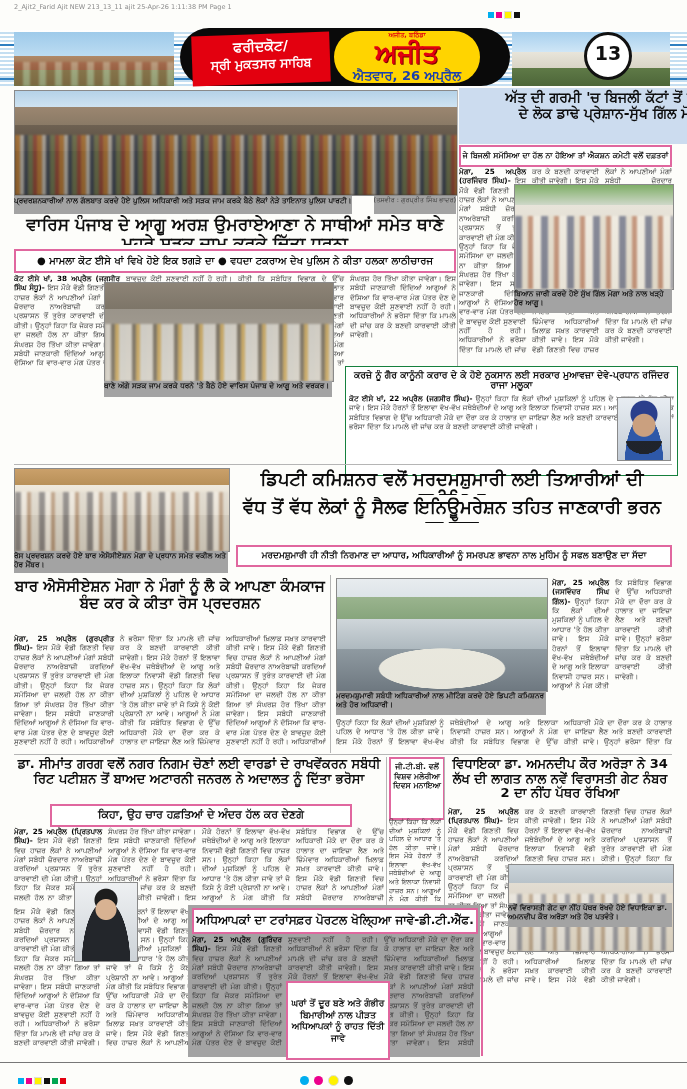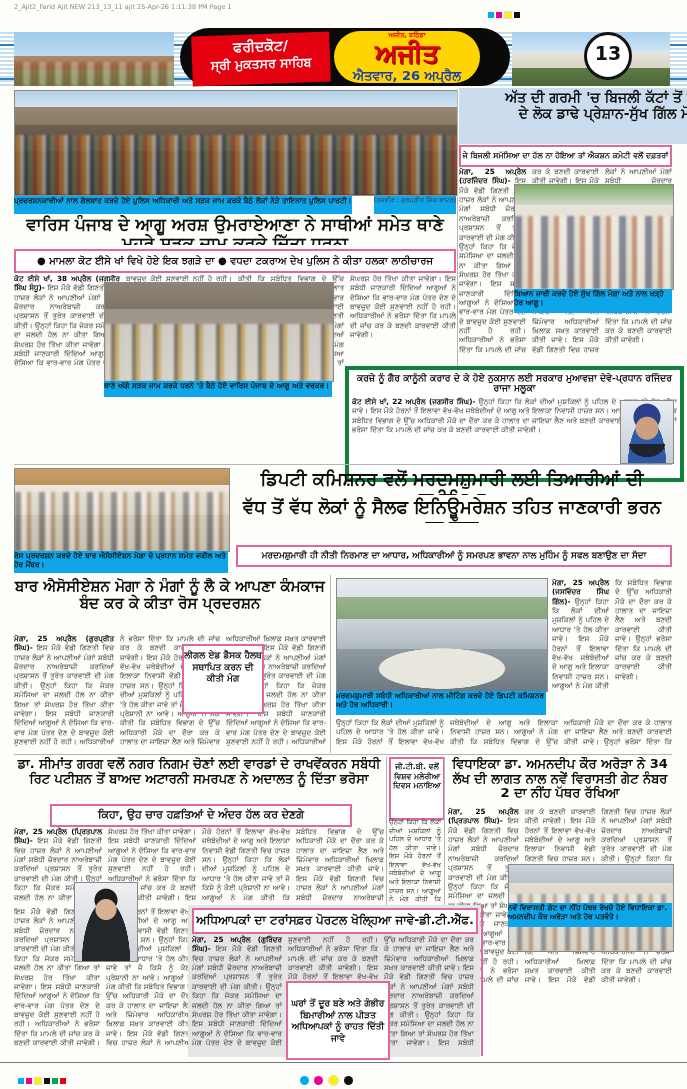--- a/index.html
+++ b/index.html
@@ -44,26 +44,26 @@
   .ph-tmplR{background:linear-gradient(180deg,#a8d0ee 0,#cfe6f6 20px,#e8e5da 20px,#d8d4c6 36px,#5f7a47 36px,#4d6639 100%);border:none;}
   .ph-tmplR:after{height:60%;background:radial-gradient(circle at 70% 10%,rgba(255,255,255,.95) 0 9px,rgba(0,0,0,0) 10px);filter:none;}
   
   .hl{font-weight:bold;color:#0d0d0d;text-align:center;line-height:1.12;overflow:hidden;}
   .pinkbox{border:2px solid #e0679f;background:#fff;color:#0d0d0d;font-weight:bold;text-align:center;overflow:hidden;}
   .bodytxt{font-size:7.2px;line-height:1.3;text-align:justify;color:#2a2a2a;overflow:hidden;}
   .cols2{column-count:2;column-gap:6px;}
   .cols3{column-count:3;column-gap:6px;}
   .cols4{column-count:4;column-gap:6px;}
   .dl{font-weight:bold;color:#000;}
-  .cap{font-size:7.3px;font-weight:bold;color:#111;background:#0ea5e9;line-height:1.25;overflow:hidden;}
+  .cap{font-size:7.3px;font-weight:bold;color:#111;background:#a3a3a3;line-height:1.25;overflow:hidden;}
   .credit{font-weight:normal;font-size:6.5px;color:#333;}
   .vline{background:#b5b5b5;width:1px;}
   .hline{background:#b5b5b5;height:1px;}
   .pline{background:#e0679f;width:2px;}
-  .boxart{border:4px solid #15803d;background:#fff;overflow:hidden;}
+  .boxart{border:1px solid #15803d;background:#fff;overflow:hidden;}
   .powerhl{background:#ccdcef;padding-left:46px;}
   .footrule{background:#777;height:1px;}
   .dot{display:inline-block;width:9px;height:9px;border-radius:50%;margin-right:5px;vertical-align:middle;}
 </style>
 </head>
 <body>
 
 <div class="page">
 
   <div class="abs prod" style="left:14px;top:3px;width:470px;height:11px;">2_Ajit2_Farid Ajit NEW 213_13_11 ajit   25-Apr-26   1:11:38 PM   Page 1</div>
@@ -133,33 +133,32 @@
   <div class="abs hl" style="left:232px;top:497px;width:440px;height:26px;font-size:18px;">ਵੱਧ ਤੋਂ ਵੱਧ ਲੋਕਾਂ ਨੂੰ ਸੈਲਫ ਇਨਿਊਮਰੇਸ਼ਨ ਤਹਿਤ ਜਾਣਕਾਰੀ ਭਰਨ ਦਾ ਸੱਦਾ</div>
   <div class="abs pinkbox" style="left:236px;top:545px;width:432px;height:18px;font-size:8.8px;line-height:17px;">ਮਰਦਮਸ਼ੁਮਾਰੀ ਹੀ ਨੀਤੀ ਨਿਰਮਾਣ ਦਾ ਆਧਾਰ, ਅਧਿਕਾਰੀਆਂ ਨੂੰ ਸਮਰਪਣ ਭਾਵਨਾ ਨਾਲ ਮੁਹਿੰਮ ਨੂੰ ਸਫਲ ਬਣਾਉਣ ਦਾ ਸੱਦਾ</div>
 
   <div class="abs vline" style="left:330px;top:575px;height:178px;"></div>
 
   <div class="abs hl" style="left:14px;top:578px;width:312px;height:52px;font-size:15px;">ਬਾਰ ਐਸੋਸੀਏਸ਼ਨ ਮੋਗਾ ਨੇ ਮੰਗਾਂ ਨੂੰ ਲੈ ਕੇ ਆਪਣਾ ਕੰਮਕਾਜ ਬੰਦ ਕਰ ਕੇ ਕੀਤਾ ਰੋਸ ਪ੍ਰਦਰਸ਼ਨ</div>
   <div class="abs bodytxt cols3" style="left:14px;top:634px;width:312px;height:118px;">
     <span class="dl">ਮੋਗਾ, 25 ਅਪ੍ਰੈਲ (ਗੁਰਪ੍ਰੀਤ ਸਿੰਘ)-</span>
     <span>ਇਸ ਮੌਕੇ ਵੱਡੀ ਗਿਣਤੀ ਵਿਚ ਹਾਜ਼ਰ ਲੋਕਾਂ ਨੇ ਆਪਣੀਆਂ ਮੰਗਾਂ ਸਬੰਧੀ ਜ਼ੋਰਦਾਰ ਨਾਅਰੇਬਾਜ਼ੀ ਕਰਦਿਆਂ ਪ੍ਰਸ਼ਾਸਨ ਤੋਂ ਤੁਰੰਤ ਕਾਰਵਾਈ ਦੀ ਮੰਗ ਕੀਤੀ। ਉਨ੍ਹਾਂ ਕਿਹਾ ਕਿ ਜੇਕਰ ਸਮੱਸਿਆ ਦਾ ਜਲਦੀ ਹੱਲ ਨਾ ਕੀਤਾ ਗਿਆ ਤਾਂ ਸੰਘਰਸ਼ ਹੋਰ ਤਿੱਖਾ ਕੀਤਾ ਜਾਵੇਗਾ। ਇਸ ਸਬੰਧੀ ਜਾਣਕਾਰੀ ਦਿੰਦਿਆਂ ਆਗੂਆਂ ਨੇ ਦੱਸਿਆ ਕਿ ਵਾਰ-ਵਾਰ ਮੰਗ ਪੱਤਰ ਦੇਣ ਦੇ ਬਾਵਜੂਦ ਕੋਈ ਸੁਣਵਾਈ ਨਹੀਂ ਹੋ ਰਹੀ। ਅਧਿਕਾਰੀਆਂ ਨੇ ਭਰੋਸਾ ਦਿੱਤਾ ਕਿ ਮਾਮਲੇ ਦੀ ਜਾਂਚ ਕਰ ਕੇ ਬਣਦੀ ਕਾਰਵਾਈ ਕੀਤੀ ਜਾਵੇਗੀ। ਇਸ ਮੌਕੇ ਹੋਰਨਾਂ ਤੋਂ ਇਲਾਵਾ ਵੱਖ-ਵੱਖ ਜਥੇਬੰਦੀਆਂ ਦੇ ਆਗੂ ਅਤੇ ਇਲਾਕਾ ਨਿਵਾਸੀ ਵੱਡੀ ਗਿਣਤੀ ਵਿਚ ਹਾਜ਼ਰ ਸਨ। ਉਨ੍ਹਾਂ ਕਿਹਾ ਕਿ ਲੋਕਾਂ ਦੀਆਂ ਮੁਸ਼ਕਿਲਾਂ ਨੂੰ ਪਹਿਲ ਦੇ ਆਧਾਰ 'ਤੇ ਹੱਲ ਕੀਤਾ ਜਾਵੇ ਤਾਂ ਜੋ ਕਿਸੇ ਨੂੰ ਕੋਈ ਪ੍ਰੇਸ਼ਾਨੀ ਨਾ ਆਵੇ। ਆਗੂਆਂ ਨੇ ਮੰਗ ਕੀਤੀ ਕਿ ਸਬੰਧਿਤ ਵਿਭਾਗ ਦੇ ਉੱਚ ਅਧਿਕਾਰੀ ਮੌਕੇ ਦਾ ਦੌਰਾ ਕਰ ਕੇ ਹਾਲਾਤ ਦਾ ਜਾਇਜ਼ਾ ਲੈਣ ਅਤੇ ਜ਼ਿੰਮੇਵਾਰ ਅਧਿਕਾਰੀਆਂ ਖ਼ਿਲਾਫ਼ ਸਖ਼ਤ ਕਾਰਵਾਈ ਕੀਤੀ ਜਾਵੇ। ਇਸ ਮੌਕੇ ਵੱਡੀ ਗਿਣਤੀ ਵਿਚ ਹਾਜ਼ਰ ਲੋਕਾਂ ਨੇ ਆਪਣੀਆਂ ਮੰਗਾਂ ਸਬੰਧੀ ਜ਼ੋਰਦਾਰ ਨਾਅਰੇਬਾਜ਼ੀ ਕਰਦਿਆਂ ਪ੍ਰਸ਼ਾਸਨ ਤੋਂ ਤੁਰੰਤ ਕਾਰਵਾਈ ਦੀ ਮੰਗ ਕੀਤੀ। ਉਨ੍ਹਾਂ ਕਿਹਾ ਕਿ ਜੇਕਰ ਸਮੱਸਿਆ ਦਾ ਜਲਦੀ ਹੱਲ ਨਾ ਕੀਤਾ ਗਿਆ ਤਾਂ ਸੰਘਰਸ਼ ਹੋਰ ਤਿੱਖਾ ਕੀਤਾ ਜਾਵੇਗਾ। ਇਸ ਸਬੰਧੀ ਜਾਣਕਾਰੀ ਦਿੰਦਿਆਂ ਆਗੂਆਂ ਨੇ ਦੱਸਿਆ ਕਿ ਵਾਰ-ਵਾਰ ਮੰਗ ਪੱਤਰ ਦੇਣ ਦੇ ਬਾਵਜੂਦ ਕੋਈ ਸੁਣਵਾਈ ਨਹੀਂ ਹੋ ਰਹੀ। ਅਧਿਕਾਰੀਆਂ ਨੇ ਭਰੋਸਾ ਦਿੱਤਾ ਕਿ ਮਾਮਲੇ ਦੀ ਜਾਂਚ ਕਰ ਕੇ ਬਣਦੀ ਕਾਰਵਾਈ ਕੀਤੀ ਜਾਵੇਗੀ।</span>
   </div>
-  <div class="abs pinkbox" style="left:182px;top:644px;width:78px;height:62px;font-size:9px;line-height:1.3;padding-top:4px;">ਲੀਗਲ ਏਡ ਡੈਸਕ ਹੈਲਥ ਸਥਾਪਿਤ ਕਰਨ ਦੀ ਕੀਤੀ ਮੰਗ</div>
 
   <div class="abs ph ph-meeting" style="left:336px;top:578px;width:210px;height:112px;"></div>
   <div class="abs cap" style="left:336px;top:691px;width:210px;height:24px;">ਮਰਦਮਸ਼ੁਮਾਰੀ ਸਬੰਧੀ ਅਧਿਕਾਰੀਆਂ ਨਾਲ ਮੀਟਿੰਗ ਕਰਦੇ ਹੋਏ ਡਿਪਟੀ ਕਮਿਸ਼ਨਰ ਅਤੇ ਹੋਰ ਅਧਿਕਾਰੀ।</div>
   <div class="abs bodytxt cols2" style="left:552px;top:578px;width:120px;height:136px;">
     <span class="dl">ਮੋਗਾ, 25 ਅਪ੍ਰੈਲ (ਜਸਵਿੰਦਰ ਸਿੰਘ ਗਿੱਲ)-</span>
     <span>ਉਨ੍ਹਾਂ ਕਿਹਾ ਕਿ ਲੋਕਾਂ ਦੀਆਂ ਮੁਸ਼ਕਿਲਾਂ ਨੂੰ ਪਹਿਲ ਦੇ ਆਧਾਰ 'ਤੇ ਹੱਲ ਕੀਤਾ ਜਾਵੇ। ਇਸ ਮੌਕੇ ਹੋਰਨਾਂ ਤੋਂ ਇਲਾਵਾ ਵੱਖ-ਵੱਖ ਜਥੇਬੰਦੀਆਂ ਦੇ ਆਗੂ ਅਤੇ ਇਲਾਕਾ ਨਿਵਾਸੀ ਹਾਜ਼ਰ ਸਨ। ਆਗੂਆਂ ਨੇ ਮੰਗ ਕੀਤੀ ਕਿ ਸਬੰਧਿਤ ਵਿਭਾਗ ਦੇ ਉੱਚ ਅਧਿਕਾਰੀ ਮੌਕੇ ਦਾ ਦੌਰਾ ਕਰ ਕੇ ਹਾਲਾਤ ਦਾ ਜਾਇਜ਼ਾ ਲੈਣ ਅਤੇ ਬਣਦੀ ਕਾਰਵਾਈ ਕੀਤੀ ਜਾਵੇ। ਉਨ੍ਹਾਂ ਭਰੋਸਾ ਦਿੱਤਾ ਕਿ ਮਾਮਲੇ ਦੀ ਜਾਂਚ ਕਰ ਕੇ ਬਣਦੀ ਕਾਰਵਾਈ ਕੀਤੀ ਜਾਵੇਗੀ।</span>
   </div>
   <div class="abs bodytxt cols3" style="left:336px;top:718px;width:336px;height:34px;">ਉਨ੍ਹਾਂ ਕਿਹਾ ਕਿ ਲੋਕਾਂ ਦੀਆਂ ਮੁਸ਼ਕਿਲਾਂ ਨੂੰ ਪਹਿਲ ਦੇ ਆਧਾਰ 'ਤੇ ਹੱਲ ਕੀਤਾ ਜਾਵੇ। ਇਸ ਮੌਕੇ ਹੋਰਨਾਂ ਤੋਂ ਇਲਾਵਾ ਵੱਖ-ਵੱਖ ਜਥੇਬੰਦੀਆਂ ਦੇ ਆਗੂ ਅਤੇ ਇਲਾਕਾ ਨਿਵਾਸੀ ਹਾਜ਼ਰ ਸਨ। ਆਗੂਆਂ ਨੇ ਮੰਗ ਕੀਤੀ ਕਿ ਸਬੰਧਿਤ ਵਿਭਾਗ ਦੇ ਉੱਚ ਅਧਿਕਾਰੀ ਮੌਕੇ ਦਾ ਦੌਰਾ ਕਰ ਕੇ ਹਾਲਾਤ ਦਾ ਜਾਇਜ਼ਾ ਲੈਣ ਅਤੇ ਬਣਦੀ ਕਾਰਵਾਈ ਕੀਤੀ ਜਾਵੇ। ਉਨ੍ਹਾਂ ਭਰੋਸਾ ਦਿੱਤਾ ਕਿ ਮਾਮਲੇ ਦੀ ਜਾਂਚ ਕਰ ਕੇ ਬਣਦੀ ਕਾਰਵਾਈ ਕੀਤੀ ਜਾਵੇਗੀ।</div>
 
   <div class="abs hline" style="left:14px;top:754px;width:658px;"></div>
 
-  <div class="abs hl" style="left:14px;top:757px;width:370px;height:44px;font-size:13px;">ਡਾ. ਸੀਮਾਂਤ ਗਰਗ ਵਲੋਂ ਨਗਰ ਨਿਗਮ ਚੋਣਾਂ ਲਈ ਵਾਰਡਾਂ ਦੇ ਰਾਖਵੇਂਕਰਨ ਸਬੰਧੀ ਰਿਟ ਪਟੀਸ਼ਨ ਤੋਂ ਬਾਅਦ ਅਟਾਰਨੀ ਸਮਰਪਣ ਨੇ ਅਦਾਲਤ ਨੂੰ ਦਿੱਤਾ ਭਰੋਸਾ</div>
+  <div class="abs hl" style="left:14px;top:757px;width:370px;height:44px;font-size:13px;">ਡਾ. ਸੀਮਾਂਤ ਗਰਗ ਵਲੋਂ ਨਗਰ ਨਿਗਮ ਚੋਣਾਂ ਲਈ ਵਾਰਡਾਂ ਦੇ ਰਾਖਵੇਂਕਰਨ ਸਬੰਧੀ ਰਿਟ ਪਟੀਸ਼ਨ ਤੋਂ ਬਾਅਦ ਅਟਾਰਨੀ ਜਨਰਲ ਨੇ ਅਦਾਲਤ ਨੂੰ ਦਿੱਤਾ ਭਰੋਸਾ</div>
   <div class="abs pinkbox" style="left:50px;top:804px;width:298px;height:19px;font-size:11px;line-height:18px;">ਕਿਹਾ, ਉਹ ਚਾਰ ਹਫ਼ਤਿਆਂ ਦੇ ਅੰਦਰ ਹੱਲ ਕਰ ਦੇਣਗੇ</div>
   <div class="abs bodytxt cols4" style="left:14px;top:827px;width:370px;height:76px;">
     <span class="dl">ਮੋਗਾ, 25 ਅਪ੍ਰੈਲ (ਪ੍ਰਿਤਪਾਲ ਸਿੰਘ)-</span>
     <span>ਇਸ ਮੌਕੇ ਵੱਡੀ ਗਿਣਤੀ ਵਿਚ ਹਾਜ਼ਰ ਲੋਕਾਂ ਨੇ ਆਪਣੀਆਂ ਮੰਗਾਂ ਸਬੰਧੀ ਜ਼ੋਰਦਾਰ ਨਾਅਰੇਬਾਜ਼ੀ ਕਰਦਿਆਂ ਪ੍ਰਸ਼ਾਸਨ ਤੋਂ ਤੁਰੰਤ ਕਾਰਵਾਈ ਦੀ ਮੰਗ ਕੀਤੀ। ਉਨ੍ਹਾਂ ਕਿਹਾ ਕਿ ਜੇਕਰ ਸਮੱਸਿਆ ਦਾ ਜਲਦੀ ਹੱਲ ਨਾ ਕੀਤਾ ਗਿਆ ਤਾਂ ਸੰਘਰਸ਼ ਹੋਰ ਤਿੱਖਾ ਕੀਤਾ ਜਾਵੇਗਾ। ਇਸ ਸਬੰਧੀ ਜਾਣਕਾਰੀ ਦਿੰਦਿਆਂ ਆਗੂਆਂ ਨੇ ਦੱਸਿਆ ਕਿ ਵਾਰ-ਵਾਰ ਮੰਗ ਪੱਤਰ ਦੇਣ ਦੇ ਬਾਵਜੂਦ ਕੋਈ ਸੁਣਵਾਈ ਨਹੀਂ ਹੋ ਰਹੀ। ਅਧਿਕਾਰੀਆਂ ਨੇ ਭਰੋਸਾ ਦਿੱਤਾ ਕਿ ਮਾਮਲੇ ਦੀ ਜਾਂਚ ਕਰ ਕੇ ਬਣਦੀ ਕਾਰਵਾਈ ਕੀਤੀ ਜਾਵੇਗੀ। ਇਸ ਮੌਕੇ ਹੋਰਨਾਂ ਤੋਂ ਇਲਾਵਾ ਵੱਖ-ਵੱਖ ਜਥੇਬੰਦੀਆਂ ਦੇ ਆਗੂ ਅਤੇ ਇਲਾਕਾ ਨਿਵਾਸੀ ਵੱਡੀ ਗਿਣਤੀ ਵਿਚ ਹਾਜ਼ਰ ਸਨ। ਉਨ੍ਹਾਂ ਕਿਹਾ ਕਿ ਲੋਕਾਂ ਦੀਆਂ ਮੁਸ਼ਕਿਲਾਂ ਨੂੰ ਪਹਿਲ ਦੇ ਆਧਾਰ 'ਤੇ ਹੱਲ ਕੀਤਾ ਜਾਵੇ ਤਾਂ ਜੋ ਕਿਸੇ ਨੂੰ ਕੋਈ ਪ੍ਰੇਸ਼ਾਨੀ ਨਾ ਆਵੇ। ਆਗੂਆਂ ਨੇ ਮੰਗ ਕੀਤੀ ਕਿ ਸਬੰਧਿਤ ਵਿਭਾਗ ਦੇ ਉੱਚ ਅਧਿਕਾਰੀ ਮੌਕੇ ਦਾ ਦੌਰਾ ਕਰ ਕੇ ਹਾਲਾਤ ਦਾ ਜਾਇਜ਼ਾ ਲੈਣ ਅਤੇ ਜ਼ਿੰਮੇਵਾਰ ਅਧਿਕਾਰੀਆਂ ਖ਼ਿਲਾਫ਼ ਸਖ਼ਤ ਕਾਰਵਾਈ ਕੀਤੀ ਜਾਵੇ। ਇਸ ਮੌਕੇ ਵੱਡੀ ਗਿਣਤੀ ਵਿਚ ਹਾਜ਼ਰ ਲੋਕਾਂ ਨੇ ਆਪਣੀਆਂ ਮੰਗਾਂ ਸਬੰਧੀ ਜ਼ੋਰਦਾਰ ਨਾਅਰੇਬਾਜ਼ੀ ਕਰਦਿਆਂ ਪ੍ਰਸ਼ਾਸਨ ਤੋਂ ਤੁਰੰਤ ਕਾਰਵਾਈ ਦੀ ਮੰਗ ਕੀਤੀ। ਉਨ੍ਹਾਂ ਕਿਹਾ ਕਿ ਜੇਕਰ ਸਮੱਸਿਆ ਦਾ ਜਲਦੀ ਹੱਲ ਨਾ ਕੀਤਾ ਗਿਆ ਤਾਂ ਸੰਘਰਸ਼ ਹੋਰ ਤਿੱਖਾ ਕੀਤਾ ਜਾਵੇਗਾ। ਇਸ ਸਬੰਧੀ ਜਾਣਕਾਰੀ ਦਿੰਦਿਆਂ ਆਗੂਆਂ ਨੇ ਦੱਸਿਆ ਕਿ ਵਾਰ-ਵਾਰ ਮੰਗ ਪੱਤਰ ਦੇਣ ਦੇ ਬਾਵਜੂਦ ਕੋਈ ਸੁਣਵਾਈ ਨਹੀਂ ਹੋ ਰਹੀ। ਅਧਿਕਾਰੀਆਂ ਨੇ ਭਰੋਸਾ ਦਿੱਤਾ ਕਿ ਮਾਮਲੇ ਦੀ ਜਾਂਚ ਕਰ ਕੇ ਬਣਦੀ ਕਾਰਵਾਈ ਕੀਤੀ ਜਾਵੇਗੀ।</span>
   </div>
   <div class="abs bodytxt cols2" style="left:14px;top:907px;width:178px;height:148px;">ਇਸ ਮੌਕੇ ਵੱਡੀ ਗਿਣਤੀ ਵਿਚ ਹਾਜ਼ਰ ਲੋਕਾਂ ਨੇ ਆਪਣੀਆਂ ਮੰਗਾਂ ਸਬੰਧੀ ਜ਼ੋਰਦਾਰ ਨਾਅਰੇਬਾਜ਼ੀ ਕਰਦਿਆਂ ਪ੍ਰਸ਼ਾਸਨ ਤੋਂ ਤੁਰੰਤ ਕਾਰਵਾਈ ਦੀ ਮੰਗ ਕੀਤੀ। ਉਨ੍ਹਾਂ ਕਿਹਾ ਕਿ ਜੇਕਰ ਸਮੱਸਿਆ ਦਾ ਜਲਦੀ ਹੱਲ ਨਾ ਕੀਤਾ ਗਿਆ ਤਾਂ ਸੰਘਰਸ਼ ਹੋਰ ਤਿੱਖਾ ਕੀਤਾ ਜਾਵੇਗਾ। ਇਸ ਸਬੰਧੀ ਜਾਣਕਾਰੀ ਦਿੰਦਿਆਂ ਆਗੂਆਂ ਨੇ ਦੱਸਿਆ ਕਿ ਵਾਰ-ਵਾਰ ਮੰਗ ਪੱਤਰ ਦੇਣ ਦੇ ਬਾਵਜੂਦ ਕੋਈ ਸੁਣਵਾਈ ਨਹੀਂ ਹੋ ਰਹੀ। ਅਧਿਕਾਰੀਆਂ ਨੇ ਭਰੋਸਾ ਦਿੱਤਾ ਕਿ ਮਾਮਲੇ ਦੀ ਜਾਂਚ ਕਰ ਕੇ ਬਣਦੀ ਕਾਰਵਾਈ ਕੀਤੀ ਜਾਵੇਗੀ। ਇਸ ਮੌਕੇ ਹੋਰਨਾਂ ਤੋਂ ਇਲਾਵਾ ਵੱਖ-ਵੱਖ ਜਥੇਬੰਦੀਆਂ ਦੇ ਆਗੂ ਅਤੇ ਇਲਾਕਾ ਨਿਵਾਸੀ ਵੱਡੀ ਗਿਣਤੀ ਵਿਚ ਹਾਜ਼ਰ ਸਨ। ਉਨ੍ਹਾਂ ਕਿਹਾ ਕਿ ਲੋਕਾਂ ਦੀਆਂ ਮੁਸ਼ਕਿਲਾਂ ਨੂੰ ਪਹਿਲ ਦੇ ਆਧਾਰ 'ਤੇ ਹੱਲ ਕੀਤਾ ਜਾਵੇ ਤਾਂ ਜੋ ਕਿਸੇ ਨੂੰ ਕੋਈ ਪ੍ਰੇਸ਼ਾਨੀ ਨਾ ਆਵੇ। ਆਗੂਆਂ ਨੇ ਮੰਗ ਕੀਤੀ ਕਿ ਸਬੰਧਿਤ ਵਿਭਾਗ ਦੇ ਉੱਚ ਅਧਿਕਾਰੀ ਮੌਕੇ ਦਾ ਦੌਰਾ ਕਰ ਕੇ ਹਾਲਾਤ ਦਾ ਜਾਇਜ਼ਾ ਲੈਣ ਅਤੇ ਜ਼ਿੰਮੇਵਾਰ ਅਧਿਕਾਰੀਆਂ ਖ਼ਿਲਾਫ਼ ਸਖ਼ਤ ਕਾਰਵਾਈ ਕੀਤੀ ਜਾਵੇ। ਇਸ ਮੌਕੇ ਵੱਡੀ ਗਿਣਤੀ ਵਿਚ ਹਾਜ਼ਰ ਲੋਕਾਂ ਨੇ ਆਪਣੀਆਂ ਮੰਗਾਂ ਸਬੰਧੀ ਜ਼ੋਰਦਾਰ ਨਾਅਰੇਬਾਜ਼ੀ ਕਰਦਿਆਂ ਪ੍ਰਸ਼ਾਸਨ ਤੋਂ ਤੁਰੰਤ ਕਾਰਵਾਈ ਦੀ ਮੰਗ ਕੀਤੀ। ਉਨ੍ਹਾਂ ਕਿਹਾ ਕਿ ਜੇਕਰ ਸਮੱਸਿਆ ਦਾ ਜਲਦੀ ਹੱਲ ਨਾ ਕੀਤਾ ਗਿਆ ਤਾਂ ਸੰਘਰਸ਼ ਹੋਰ ਤਿੱਖਾ ਕੀਤਾ ਜਾਵੇਗਾ। ਇਸ ਸਬੰਧੀ ਜਾਣਕਾਰੀ ਦਿੰਦਿਆਂ ਆਗੂਆਂ ਨੇ ਦੱਸਿਆ ਕਿ ਵਾਰ-ਵਾਰ ਮੰਗ ਪੱਤਰ ਦੇਣ ਦੇ ਬਾਵਜੂਦ ਕੋਈ ਸੁਣਵਾਈ ਨਹੀਂ ਹੋ ਰਹੀ। ਅਧਿਕਾਰੀਆਂ ਨੇ ਭਰੋਸਾ ਦਿੱਤਾ ਕਿ ਮਾਮਲੇ ਦੀ ਜਾਂਚ ਕਰ ਕੇ ਬਣਦੀ ਕਾਰਵਾਈ ਕੀਤੀ ਜਾਵੇਗੀ।</div>
   <div class="abs ph ph-suit" style="left:74px;top:882px;width:62px;height:78px;"></div>
 
   <div class="abs vline" style="left:386px;top:757px;height:148px;"></div>
 
@@ -169,21 +168,21 @@
   <div class="abs vline" style="left:444px;top:757px;height:300px;"></div>
 
   <div class="abs hl" style="left:448px;top:757px;width:224px;height:46px;font-size:13px;">ਵਿਧਾਇਕਾ ਡਾ. ਅਮਨਦੀਪ ਕੌਰ ਅਰੋੜਾ ਨੇ 34 ਲੱਖ ਦੀ ਲਾਗਤ ਨਾਲ ਨਵੇਂ ਵਿਰਾਸਤੀ ਗੇਟ ਨੰਬਰ 2 ਦਾ ਨੀਂਹ ਪੱਥਰ ਰੱਖਿਆ</div>
   <div class="abs bodytxt cols3" style="left:448px;top:807px;width:224px;height:250px;">
     <span class="dl">ਮੋਗਾ, 25 ਅਪ੍ਰੈਲ (ਪ੍ਰਿਤਪਾਲ ਸਿੰਘ)-</span>
     <span>ਇਸ ਮੌਕੇ ਵੱਡੀ ਗਿਣਤੀ ਵਿਚ ਹਾਜ਼ਰ ਲੋਕਾਂ ਨੇ ਆਪਣੀਆਂ ਮੰਗਾਂ ਸਬੰਧੀ ਜ਼ੋਰਦਾਰ ਨਾਅਰੇਬਾਜ਼ੀ ਕਰਦਿਆਂ ਪ੍ਰਸ਼ਾਸਨ ਤੋਂ ਤੁਰੰਤ ਕਾਰਵਾਈ ਦੀ ਮੰਗ ਕੀਤੀ। ਉਨ੍ਹਾਂ ਕਿਹਾ ਕਿ ਜੇਕਰ ਸਮੱਸਿਆ ਦਾ ਜਲਦੀ ਹੱਲ ਨਾ ਕੀਤਾ ਗਿਆ ਤਾਂ ਸੰਘਰਸ਼ ਹੋਰ ਤਿੱਖਾ ਕੀਤਾ ਜਾਵੇਗਾ। ਇਸ ਸਬੰਧੀ ਜਾਣਕਾਰੀ ਦਿੰਦਿਆਂ ਆਗੂਆਂ ਨੇ ਦੱਸਿਆ ਕਿ ਵਾਰ-ਵਾਰ ਮੰਗ ਪੱਤਰ ਦੇਣ ਦੇ ਬਾਵਜੂਦ ਕੋਈ ਸੁਣਵਾਈ ਨਹੀਂ ਹੋ ਰਹੀ। ਅਧਿਕਾਰੀਆਂ ਨੇ ਭਰੋਸਾ ਦਿੱਤਾ ਕਿ ਮਾਮਲੇ ਦੀ ਜਾਂਚ ਕਰ ਕੇ ਬਣਦੀ ਕਾਰਵਾਈ ਕੀਤੀ ਜਾਵੇਗੀ। ਇਸ ਮੌਕੇ ਹੋਰਨਾਂ ਤੋਂ ਇਲਾਵਾ ਵੱਖ-ਵੱਖ ਜਥੇਬੰਦੀਆਂ ਦੇ ਆਗੂ ਅਤੇ ਇਲਾਕਾ ਨਿਵਾਸੀ ਵੱਡੀ ਗਿਣਤੀ ਵਿਚ ਹਾਜ਼ਰ ਸਨ। ਉਨ੍ਹਾਂ ਕਿਹਾ ਕਿ ਲੋਕਾਂ ਦੀਆਂ ਮੁਸ਼ਕਿਲਾਂ ਨੂੰ ਪਹਿਲ ਦੇ ਆਧਾਰ 'ਤੇ ਹੱਲ ਕੀਤਾ ਜਾਵੇ ਤਾਂ ਜੋ ਕਿਸੇ ਨੂੰ ਕੋਈ ਪ੍ਰੇਸ਼ਾਨੀ ਨਾ ਆਵੇ। ਆਗੂਆਂ ਨੇ ਮੰਗ ਕੀਤੀ ਕਿ ਸਬੰਧਿਤ ਵਿਭਾਗ ਦੇ ਉੱਚ ਅਧਿਕਾਰੀ ਮੌਕੇ ਦਾ ਦੌਰਾ ਕਰ ਕੇ ਹਾਲਾਤ ਦਾ ਜਾਇਜ਼ਾ ਲੈਣ ਅਤੇ ਜ਼ਿੰਮੇਵਾਰ ਅਧਿਕਾਰੀਆਂ ਖ਼ਿਲਾਫ਼ ਸਖ਼ਤ ਕਾਰਵਾਈ ਕੀਤੀ ਜਾਵੇ। ਇਸ ਮੌਕੇ ਵੱਡੀ ਗਿਣਤੀ ਵਿਚ ਹਾਜ਼ਰ ਲੋਕਾਂ ਨੇ ਆਪਣੀਆਂ ਮੰਗਾਂ ਸਬੰਧੀ ਜ਼ੋਰਦਾਰ ਨਾਅਰੇਬਾਜ਼ੀ ਕਰਦਿਆਂ ਪ੍ਰਸ਼ਾਸਨ ਤੋਂ ਤੁਰੰਤ ਕਾਰਵਾਈ ਦੀ ਮੰਗ ਕੀਤੀ। ਉਨ੍ਹਾਂ ਕਿਹਾ ਕਿ ਜੇਕਰ ਸਮੱਸਿਆ ਦਾ ਜਲਦੀ ਹੱਲ ਨਾ ਕੀਤਾ ਗਿਆ ਤਾਂ ਸੰਘਰਸ਼ ਹੋਰ ਤਿੱਖਾ ਕੀਤਾ ਜਾਵੇਗਾ। ਇਸ ਸਬੰਧੀ ਜਾਣਕਾਰੀ ਦਿੰਦਿਆਂ ਆਗੂਆਂ ਨੇ ਦੱਸਿਆ ਕਿ ਵਾਰ-ਵਾਰ ਮੰਗ ਪੱਤਰ ਦੇਣ ਦੇ ਬਾਵਜੂਦ ਕੋਈ ਸੁਣਵਾਈ ਨਹੀਂ ਹੋ ਰਹੀ। ਅਧਿਕਾਰੀਆਂ ਨੇ ਭਰੋਸਾ ਦਿੱਤਾ ਕਿ ਮਾਮਲੇ ਦੀ ਜਾਂਚ ਕਰ ਕੇ ਬਣਦੀ ਕਾਰਵਾਈ ਕੀਤੀ ਜਾਵੇਗੀ।</span>
   </div>
   <div class="abs ph ph-cer" style="left:508px;top:864px;width:164px;height:86px;"></div>
   <div class="abs cap" style="left:508px;top:903px;width:164px;height:24px;">ਨਵੇਂ ਵਿਰਾਸਤੀ ਗੇਟ ਦਾ ਨੀਂਹ ਪੱਥਰ ਰੱਖਦੇ ਹੋਏ ਵਿਧਾਇਕਾ ਡਾ. ਅਮਨਦੀਪ ਕੌਰ ਅਰੋੜਾ ਅਤੇ ਹੋਰ ਪਤਵੰਤੇ।</div>
 
-  <div class="abs" style="left:188px;top:905px;width:292px;height:152px;background:#e5e5e5;">
+  <div class="abs" style="left:188px;top:905px;width:292px;height:152px;background:#a3a3a3;">
     <div class="abs pinkbox" style="left:4px;top:3px;width:282px;height:22px;font-size:12px;line-height:21px;">ਅਧਿਆਪਕਾਂ ਦਾ ਟਰਾਂਸਫ਼ਰ ਪੋਰਟਲ ਖੋਲ੍ਹਿਆ ਜਾਵੇ-ਡੀ.ਟੀ.ਐੱਫ.</div>
     <div class="abs bodytxt cols3" style="left:4px;top:30px;width:282px;height:118px;">
       <span class="dl">ਮੋਗਾ, 25 ਅਪ੍ਰੈਲ (ਗੁਰਿੰਦਰ ਸਿੰਘ)-</span>
       <span>ਇਸ ਮੌਕੇ ਵੱਡੀ ਗਿਣਤੀ ਵਿਚ ਹਾਜ਼ਰ ਲੋਕਾਂ ਨੇ ਆਪਣੀਆਂ ਮੰਗਾਂ ਸਬੰਧੀ ਜ਼ੋਰਦਾਰ ਨਾਅਰੇਬਾਜ਼ੀ ਕਰਦਿਆਂ ਪ੍ਰਸ਼ਾਸਨ ਤੋਂ ਤੁਰੰਤ ਕਾਰਵਾਈ ਦੀ ਮੰਗ ਕੀਤੀ। ਉਨ੍ਹਾਂ ਕਿਹਾ ਕਿ ਜੇਕਰ ਸਮੱਸਿਆ ਦਾ ਜਲਦੀ ਹੱਲ ਨਾ ਕੀਤਾ ਗਿਆ ਤਾਂ ਸੰਘਰਸ਼ ਹੋਰ ਤਿੱਖਾ ਕੀਤਾ ਜਾਵੇਗਾ। ਇਸ ਸਬੰਧੀ ਜਾਣਕਾਰੀ ਦਿੰਦਿਆਂ ਆਗੂਆਂ ਨੇ ਦੱਸਿਆ ਕਿ ਵਾਰ-ਵਾਰ ਮੰਗ ਪੱਤਰ ਦੇਣ ਦੇ ਬਾਵਜੂਦ ਕੋਈ ਸੁਣਵਾਈ ਨਹੀਂ ਹੋ ਰਹੀ। ਅਧਿਕਾਰੀਆਂ ਨੇ ਭਰੋਸਾ ਦਿੱਤਾ ਕਿ ਮਾਮਲੇ ਦੀ ਜਾਂਚ ਕਰ ਕੇ ਬਣਦੀ ਕਾਰਵਾਈ ਕੀਤੀ ਜਾਵੇਗੀ। ਇਸ ਮੌਕੇ ਹੋਰਨਾਂ ਤੋਂ ਇਲਾਵਾ ਵੱਖ-ਵੱਖ ਜਥੇਬੰਦੀਆਂ ਦੇ ਆਗੂ ਅਤੇ ਇਲਾਕਾ ਨਿਵਾਸੀ ਵੱਡੀ ਗਿਣਤੀ ਵਿਚ ਹਾਜ਼ਰ ਸਨ। ਉਨ੍ਹਾਂ ਕਿਹਾ ਕਿ ਲੋਕਾਂ ਦੀਆਂ ਮੁਸ਼ਕਿਲਾਂ ਨੂੰ ਪਹਿਲ ਦੇ ਆਧਾਰ 'ਤੇ ਹੱਲ ਕੀਤਾ ਜਾਵੇ ਤਾਂ ਜੋ ਕਿਸੇ ਨੂੰ ਕੋਈ ਪ੍ਰੇਸ਼ਾਨੀ ਨਾ ਆਵੇ। ਆਗੂਆਂ ਨੇ ਮੰਗ ਕੀਤੀ ਕਿ ਸਬੰਧਿਤ ਵਿਭਾਗ ਦੇ ਉੱਚ ਅਧਿਕਾਰੀ ਮੌਕੇ ਦਾ ਦੌਰਾ ਕਰ ਕੇ ਹਾਲਾਤ ਦਾ ਜਾਇਜ਼ਾ ਲੈਣ ਅਤੇ ਜ਼ਿੰਮੇਵਾਰ ਅਧਿਕਾਰੀਆਂ ਖ਼ਿਲਾਫ਼ ਸਖ਼ਤ ਕਾਰਵਾਈ ਕੀਤੀ ਜਾਵੇ। ਇਸ ਮੌਕੇ ਵੱਡੀ ਗਿਣਤੀ ਵਿਚ ਹਾਜ਼ਰ ਲੋਕਾਂ ਨੇ ਆਪਣੀਆਂ ਮੰਗਾਂ ਸਬੰਧੀ ਜ਼ੋਰਦਾਰ ਨਾਅਰੇਬਾਜ਼ੀ ਕਰਦਿਆਂ ਪ੍ਰਸ਼ਾਸਨ ਤੋਂ ਤੁਰੰਤ ਕਾਰਵਾਈ ਦੀ ਮੰਗ ਕੀਤੀ। ਉਨ੍ਹਾਂ ਕਿਹਾ ਕਿ ਜੇਕਰ ਸਮੱਸਿਆ ਦਾ ਜਲਦੀ ਹੱਲ ਨਾ ਕੀਤਾ ਗਿਆ ਤਾਂ ਸੰਘਰਸ਼ ਹੋਰ ਤਿੱਖਾ ਕੀਤਾ ਜਾਵੇਗਾ। ਇਸ ਸਬੰਧੀ ਜਾਣਕਾਰੀ ਦਿੰਦਿਆਂ ਆਗੂਆਂ ਨੇ ਦੱਸਿਆ ਕਿ ਵਾਰ-ਵਾਰ ਮੰਗ ਪੱਤਰ ਦੇਣ ਦੇ ਬਾਵਜੂਦ ਕੋਈ ਸੁਣਵਾਈ ਨਹੀਂ ਹੋ ਰਹੀ। ਅਧਿਕਾਰੀਆਂ ਨੇ ਭਰੋਸਾ ਦਿੱਤਾ ਕਿ ਮਾਮਲੇ ਦੀ ਜਾਂਚ ਕਰ ਕੇ ਬਣਦੀ ਕਾਰਵਾਈ ਕੀਤੀ ਜਾਵੇਗੀ।</span>
     </div>
     <div class="abs pinkbox" style="left:98px;top:76px;width:100px;height:60px;font-size:9px;line-height:1.3;padding-top:15px;">ਘਰਾਂ ਤੋਂ ਦੂਰ ਬਣੇ ਅਤੇ ਗੰਭੀਰ ਬਿਮਾਰੀਆਂ ਨਾਲ ਪੀੜਤ ਅਧਿਆਪਕਾਂ ਨੂੰ ਰਾਹਤ ਦਿੱਤੀ ਜਾਵੇ</div>
   </div>
   <div class="abs pline" style="left:481px;top:906px;height:150px;"></div>
 
   <div class="abs footrule" style="left:0;top:1062px;width:687px;"></div>

